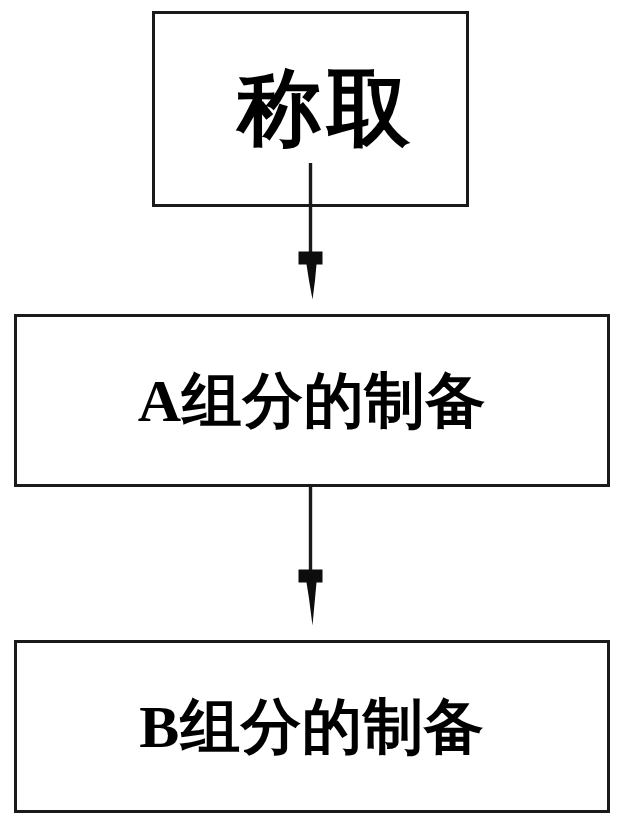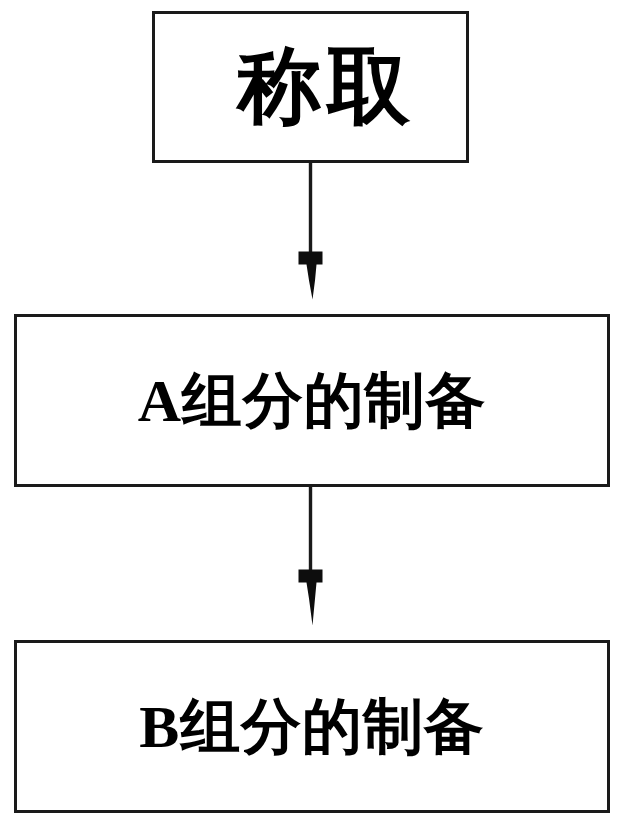--- a/index.html
+++ b/index.html
@@ -33,21 +33,21 @@
     white-space: nowrap;
     letter-spacing: 0.02em;
     font-weight: 700;
     -webkit-font-smoothing: none;
   }
   
   #node-weigh {
     left: 152px;
     top: 11px;
     width: 317px;
-    height: 152px;
+    height: 196px;
     padding-left: 32px;
   }
   #node-weigh .node-label {
     font-size: 84px;
     letter-spacing: 0.06em;
   }
   
   #node-component-a {
     left: 14px;
     top: 314px;

